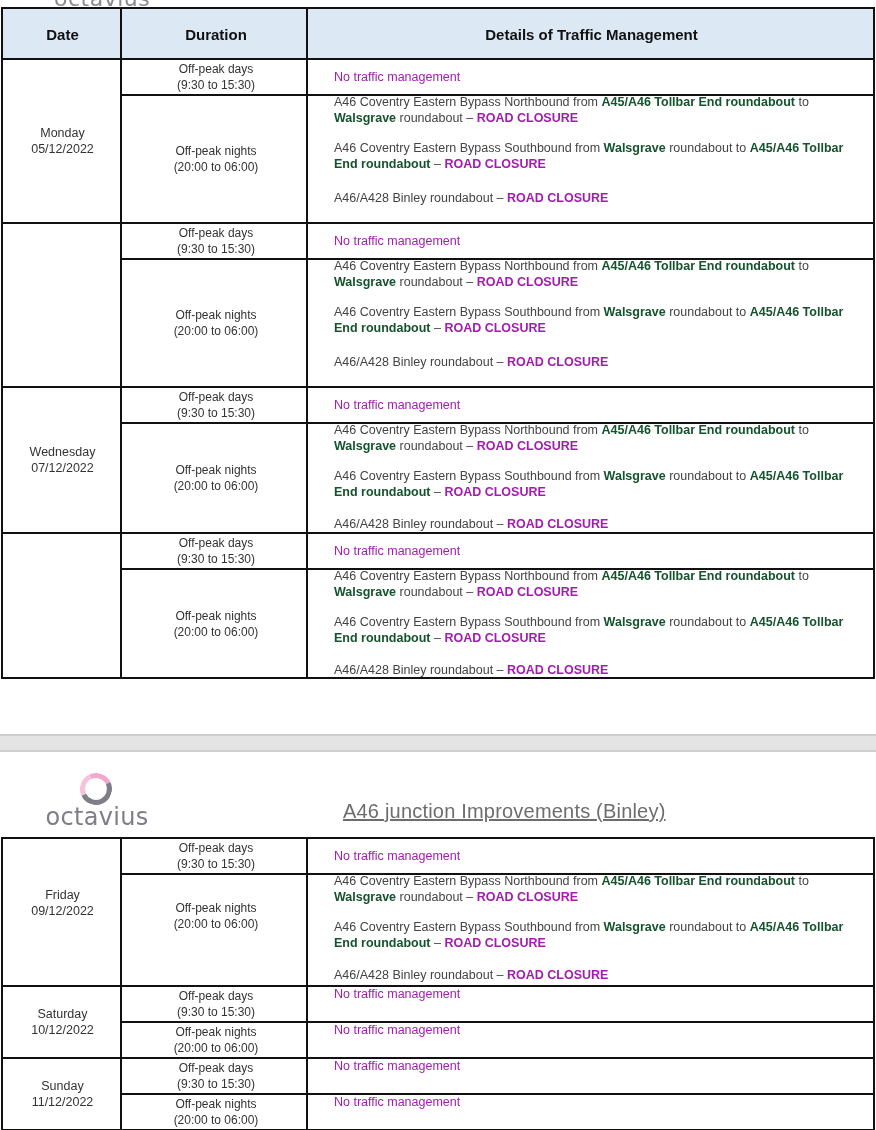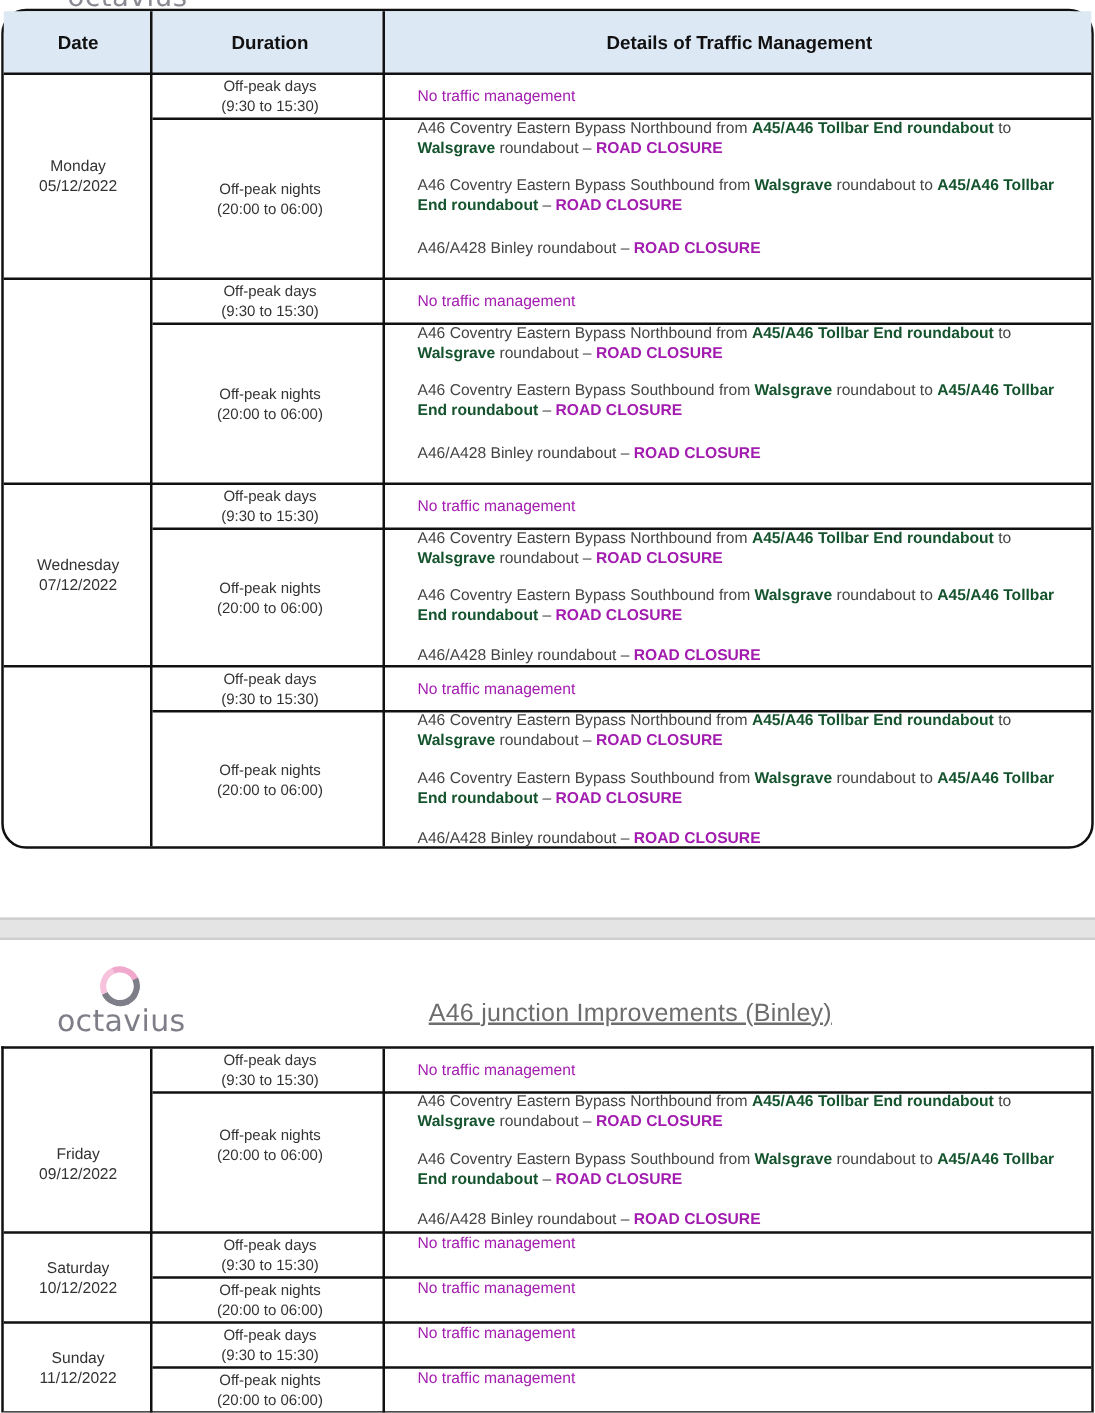--- a/index.html
+++ b/index.html
@@ -44,21 +44,21 @@
       font-family: "DejaVu Sans", sans-serif; font-size: 24px; color: #7e7e88; letter-spacing: 0.3px; }
 
     .doc-title { position: absolute; left: 343px; top: 800px; font-family: "Liberation Sans", sans-serif;
       font-size: 20px; color: #6d6d6d; text-decoration: underline; letter-spacing: 0.2px; }
   </style>
 </head>
 <body>
 
 <div class="logo-cut">octavius</div>
 
-<div class="tbl" style="top:7px; height:672px;border-radius:20px;">
+<div class="tbl" style="top:7px; height:672px;">
   <div class="hdr">
     <div class="hdr-cell" style="left:0;width:119px;">Date</div>
     <div class="hdr-cell" style="left:121px;width:184px;">Duration</div>
     <div class="hdr-cell" style="left:307px;right:0;">Details of Traffic Management</div>
   </div>
   <div class="vline" style="left:117px;"></div>
   <div class="vline" style="left:303px;"></div>
   <div class="hline hline-full" style="top:49px;"></div>
 
   <div class="cell date-cell" style="top:51px;height:162px;">
@@ -170,21 +170,21 @@
 <div class="logo">
   <div class="logo-ring"></div>
   <div class="logo-text">octavius</div>
 </div>
 <div class="doc-title">A46 junction Improvements (Binley)</div>
 
 <div class="tbl" style="top:837px; height:300px; border-bottom:none;">
   <div class="vline" style="left:117px;"></div>
   <div class="vline" style="left:303px;"></div>
 
-  <div class="cell date-cell" style="top:0;height:146px;margin-top:28px;">
+  <div class="cell date-cell" style="top:0;height:146px;">
     <div style="margin-top:-18px;">
         <div>Friday</div>
         <div>09/12/2022</div>
       </div>
   </div>
   <div class="cell dur-cell" style="top:0;height:34px;">
     <div>
         <div>Off-peak days</div>
         <div>(9:30 to 15:30)</div>
       </div>

